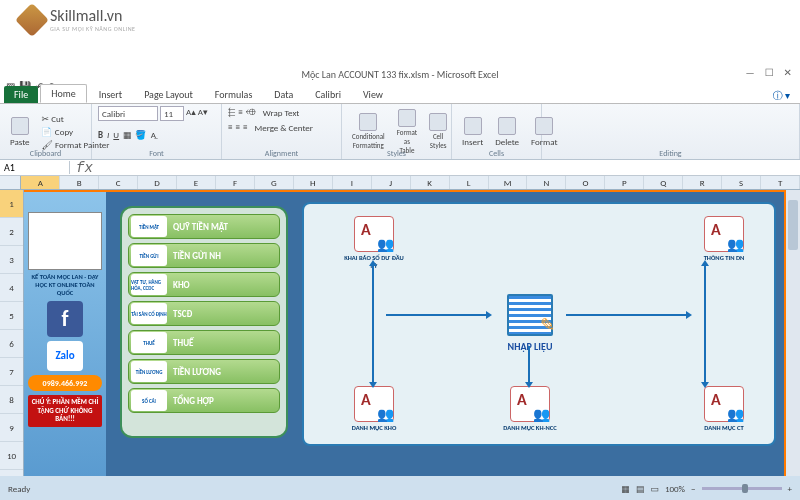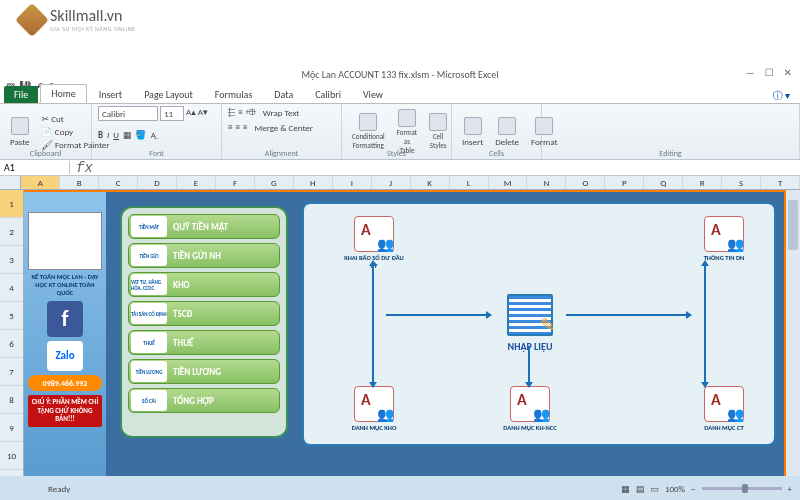--- a/index.html
+++ b/index.html
@@ -85,21 +85,21 @@
 .arrow { position:absolute; background:#1a70b8; }
 .arrow.h { height:2px; }
 .arrow.v { width:2px; }
 .arrow:after { content:""; position:absolute; width:0; height:0; }
 .arrow.right:after { right:-6px; top:-3px; border-left:6px solid #1a70b8; border-top:4px solid transparent; border-bottom:4px solid transparent; }
 .arrow.down:after { bottom:-6px; left:-3px; border-top:6px solid #1a70b8; border-left:4px solid transparent; border-right:4px solid transparent; }
 .arrow.up:after { top:-6px; left:-3px; border-bottom:6px solid #1a70b8; border-left:4px solid transparent; border-right:4px solid transparent; }
 
 
 .status { position:absolute; bottom:0; left:0; right:0; height:24px; background:#cfe0ee; display:flex; align-items:center; font-size:9px; color:#444; }
-.status .ready { padding:0 8px;margin-left:40px; }
+.status .ready { padding:0 8px; }
 .status .zoom { margin-left:auto; display:flex; align-items:center; gap:6px; padding-right:8px; }
 .status .slider { width:80px; height:3px; background:#aac; position:relative; }
 .status .slider:after { content:""; position:absolute; left:40px; top:-3px; width:6px; height:9px; background:#789; border-radius:2px; }
 
 .scrollbar-v { position:absolute; top:190px; right:0; width:14px; bottom:24px; background:#e0e7ef; }
 .scrollbar-v .thumb { position:absolute; top:10px; left:2px; right:2px; height:50px; background:#b8c7d6; border-radius:2px; }
 </style>
 </head>
 <body>
 

